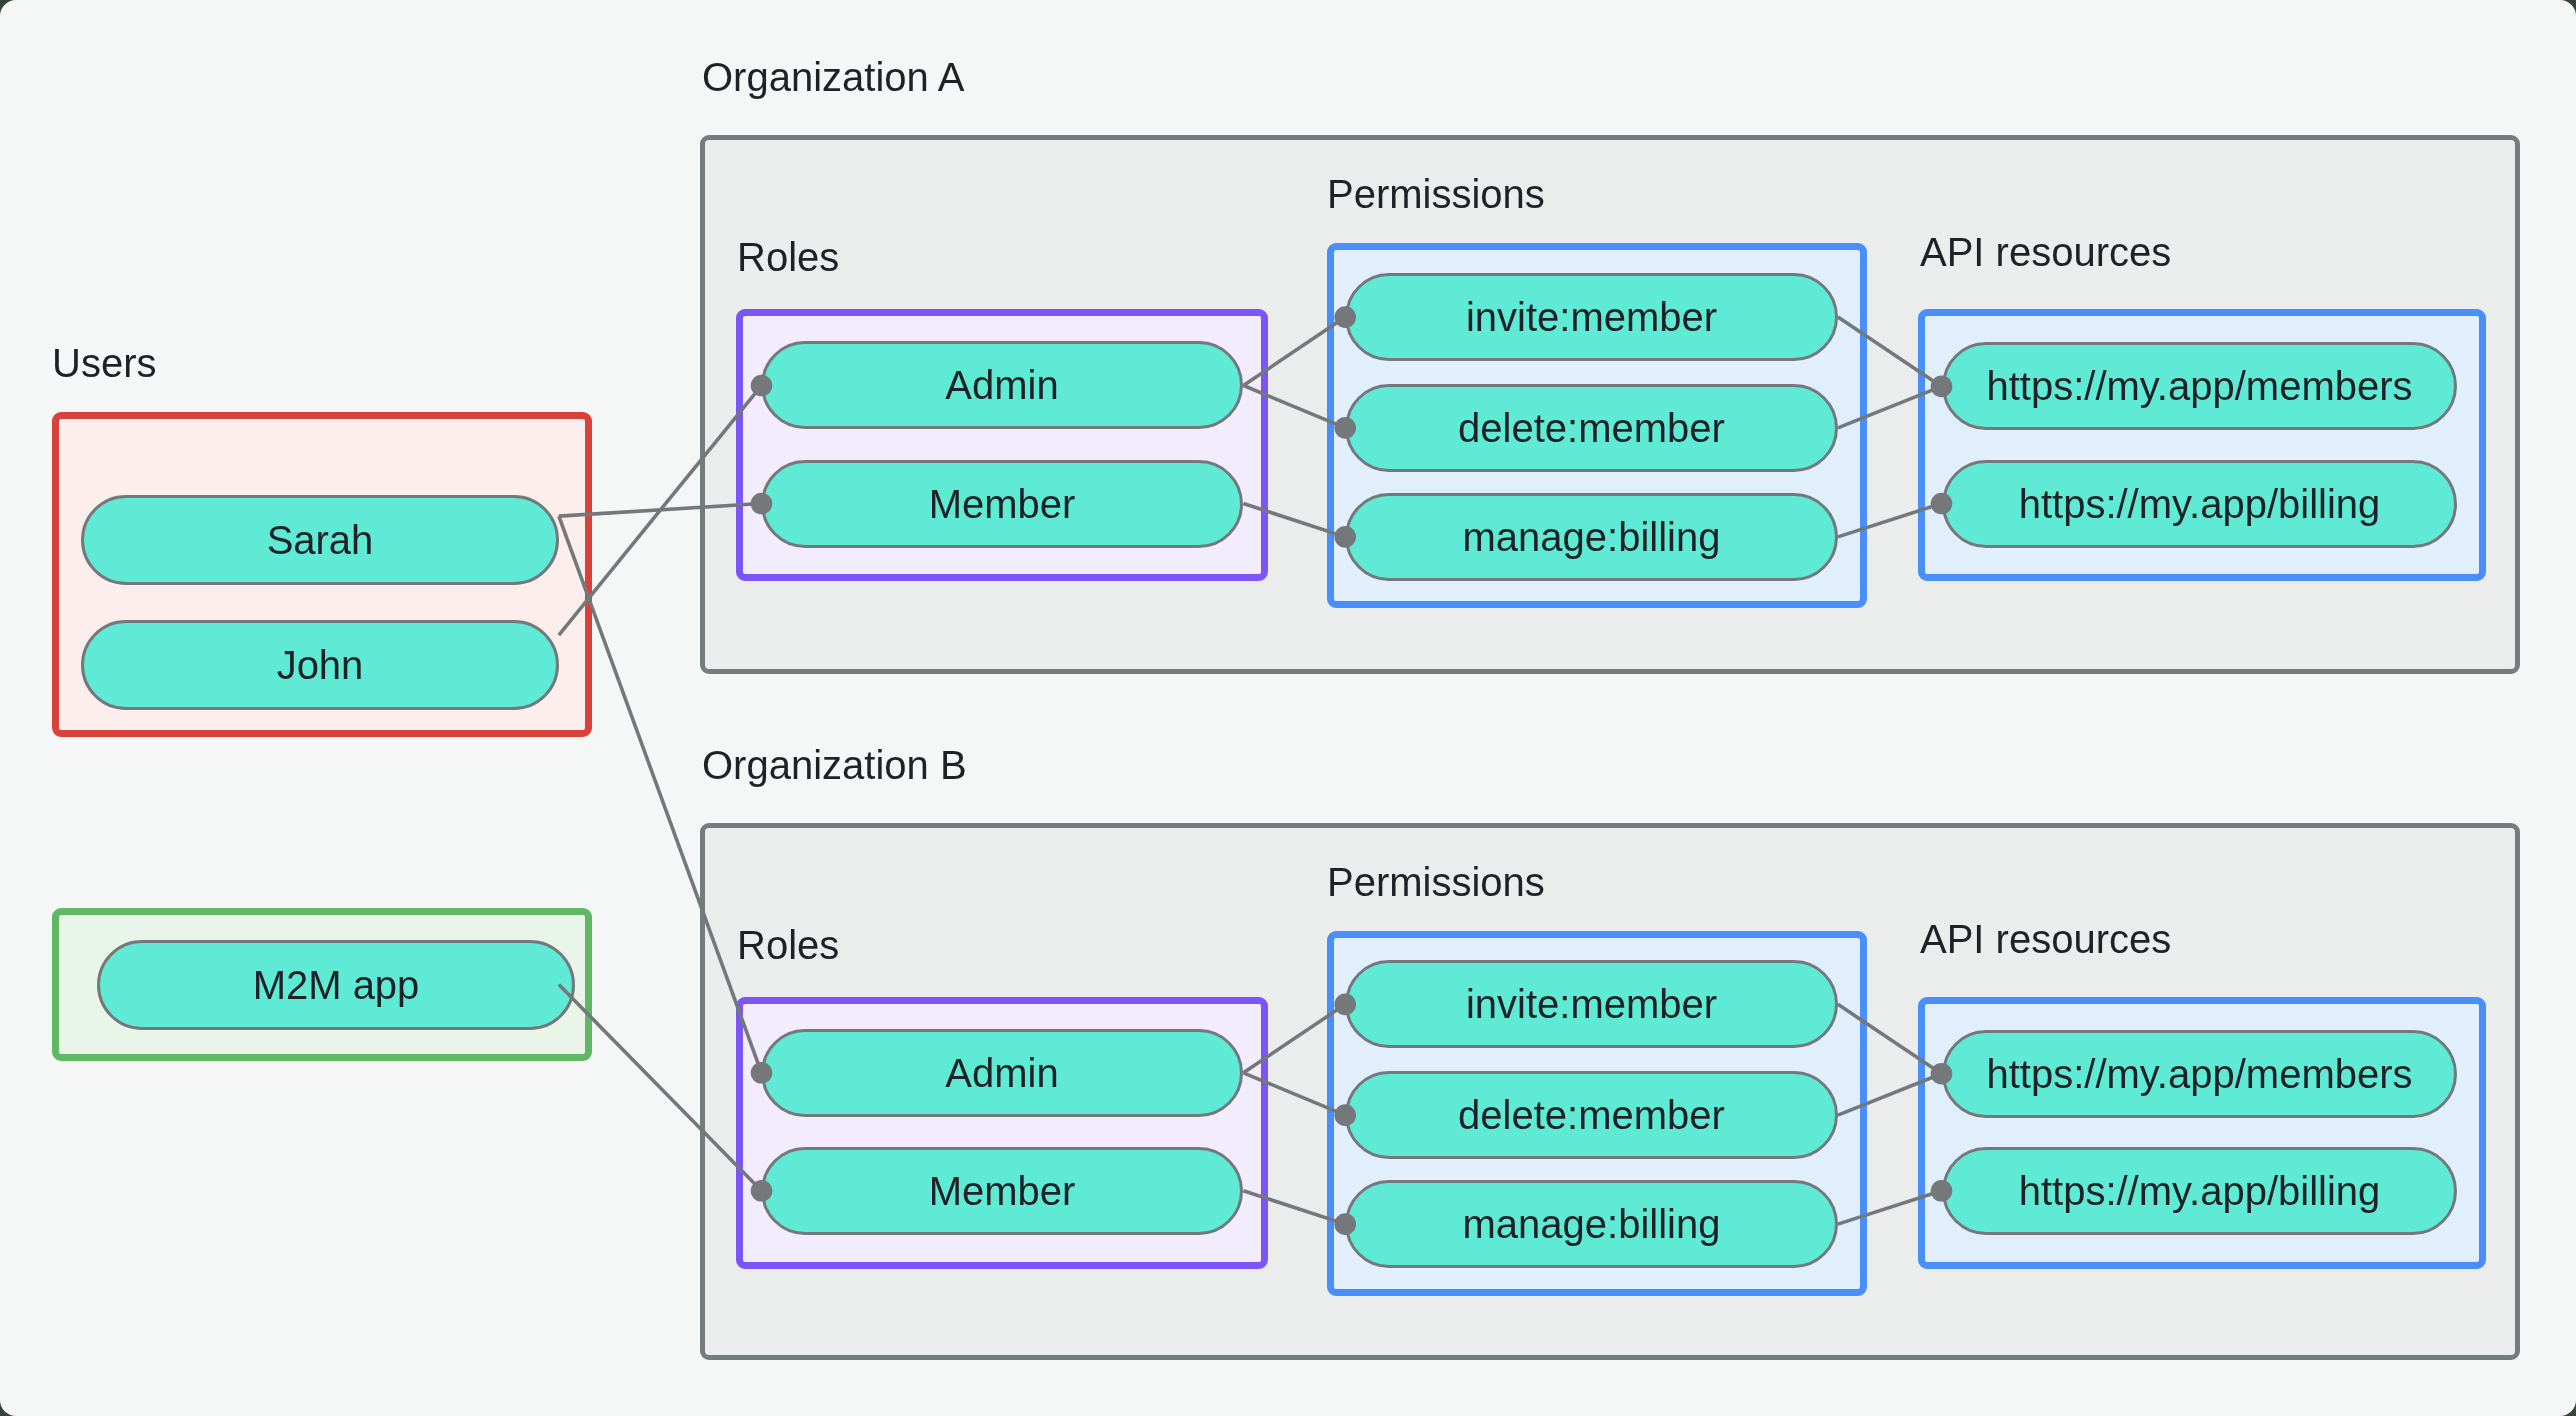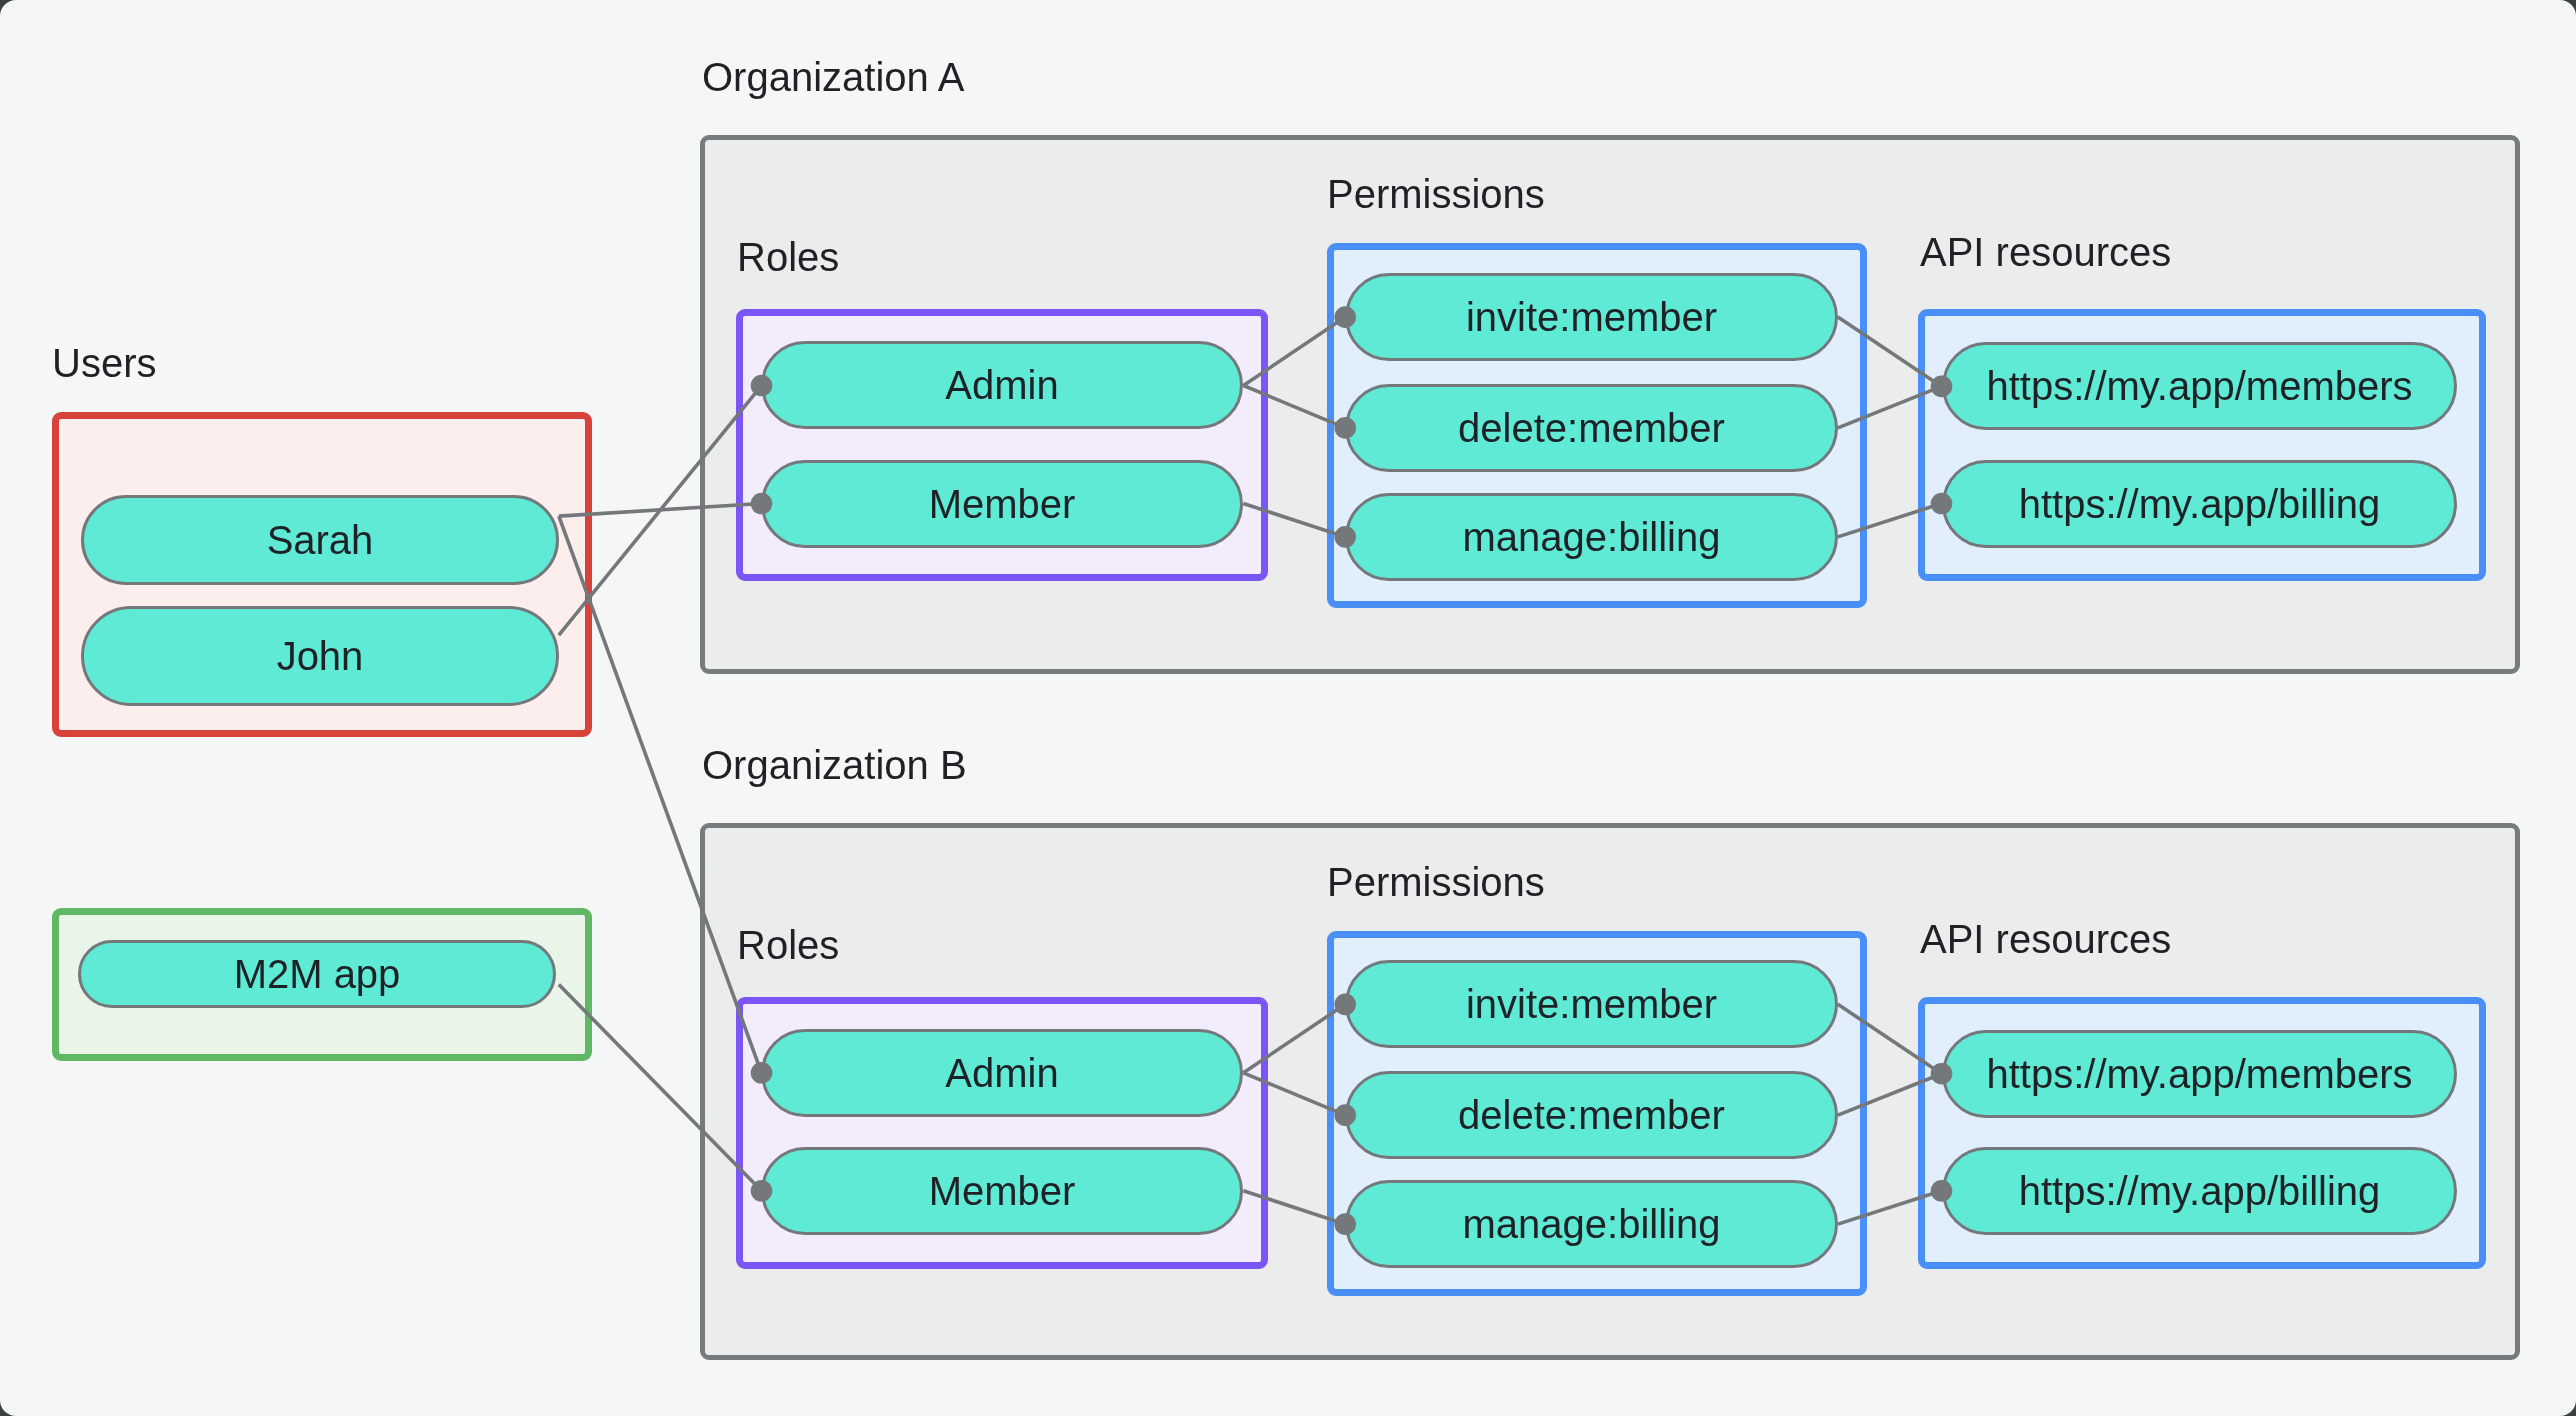--- a/index.html
+++ b/index.html
@@ -52,24 +52,24 @@
   }
 </style>
 </head>
 <body style="background: rgb(57, 67, 59);">
 
 <div class="stage">
 
   <div class="lbl" style="left:52px;top:340px">Users</div>
   <div class="box users" style="left:52px;top:412px;width:540px;height:325px"></div>
   <div class="pill" style="left:81px;top:495px;width:478px;height:90px">Sarah</div>
-  <div class="pill" style="left:81px;top:606px;width:478px;height:100px">John</div>
+  <div class="pill" style="left:81px;top:620px;width:478px;height:90px">John</div>
 
   <div class="box m2m" style="left:52px;top:908px;width:540px;height:153px"></div>
-  <div class="pill" style="left:78px;top:940px;width:478px;height:68px">M2M app</div>
+  <div class="pill" style="left:97px;top:940px;width:478px;height:90px">M2M app</div>
 
   <div class="lbl" style="left:702px;top:54px">Organization A</div>
   <div class="org-box" style="left:700px;top:135px;width:1820px;height:539px"></div>
 
   <div class="lbl" style="left:737px;top:234px">Roles</div>
   <div class="box roles" style="left:736px;top:309px;width:532px;height:272px"></div>
   <div class="pill" style="left:761px;top:341px;width:482px;height:88px">Admin</div>
   <div class="pill" style="left:761px;top:460px;width:482px;height:88px">Member</div>
 
   <div class="lbl" style="left:1327px;top:171px">Permissions</div>

